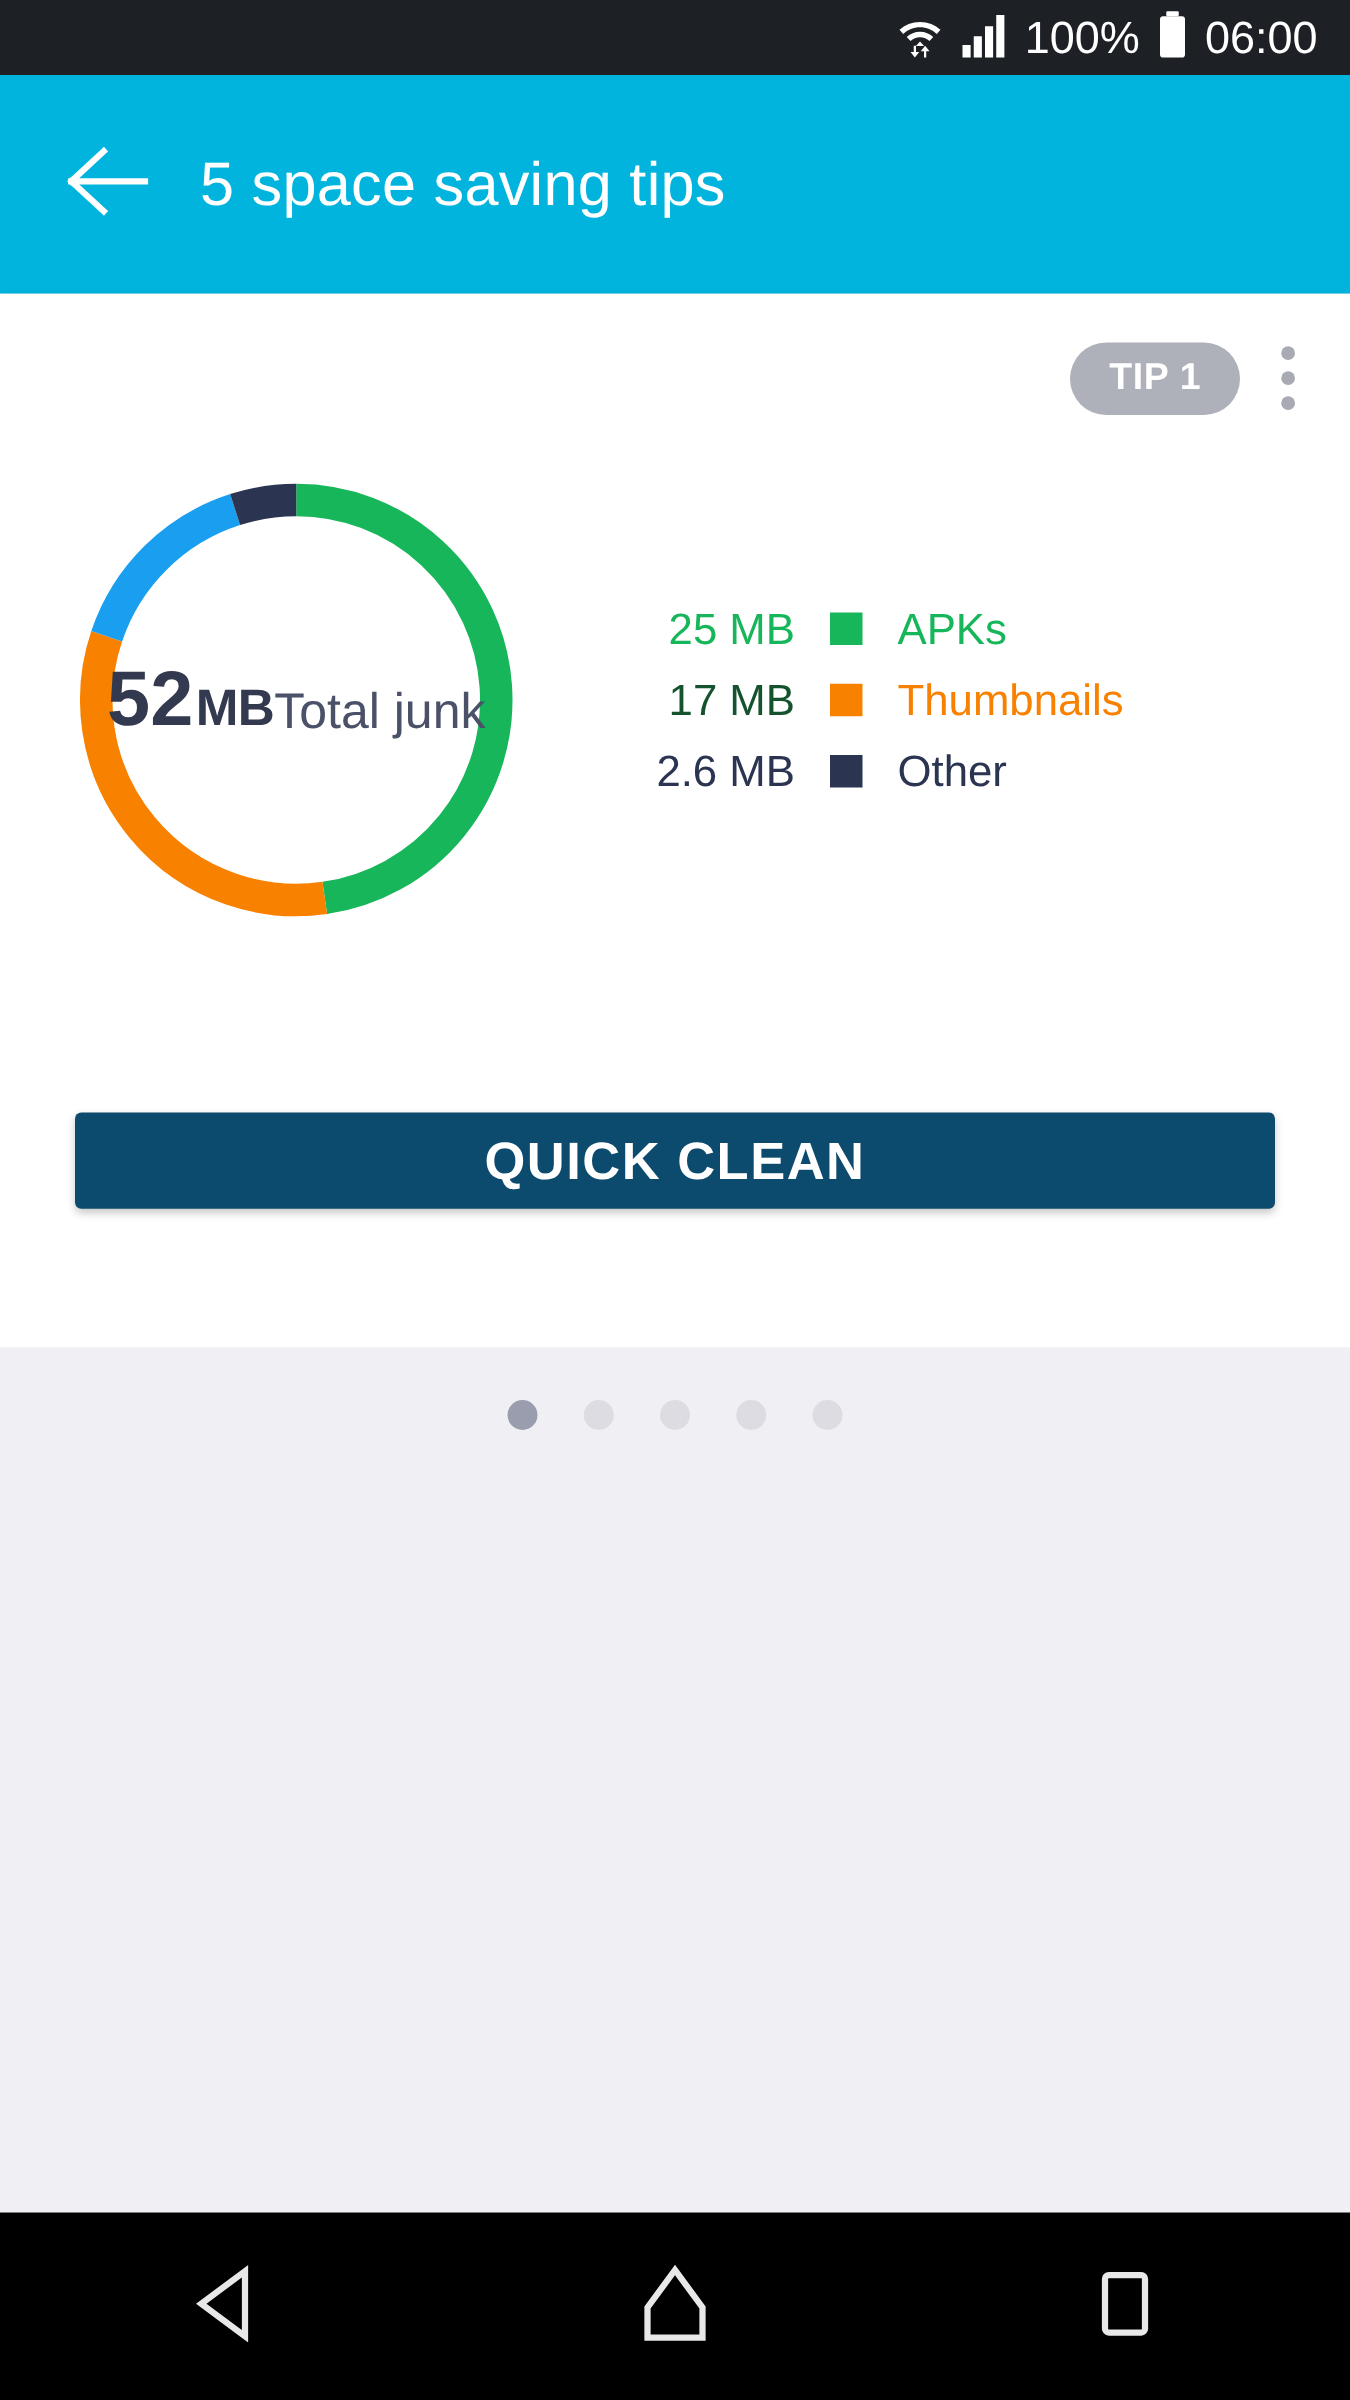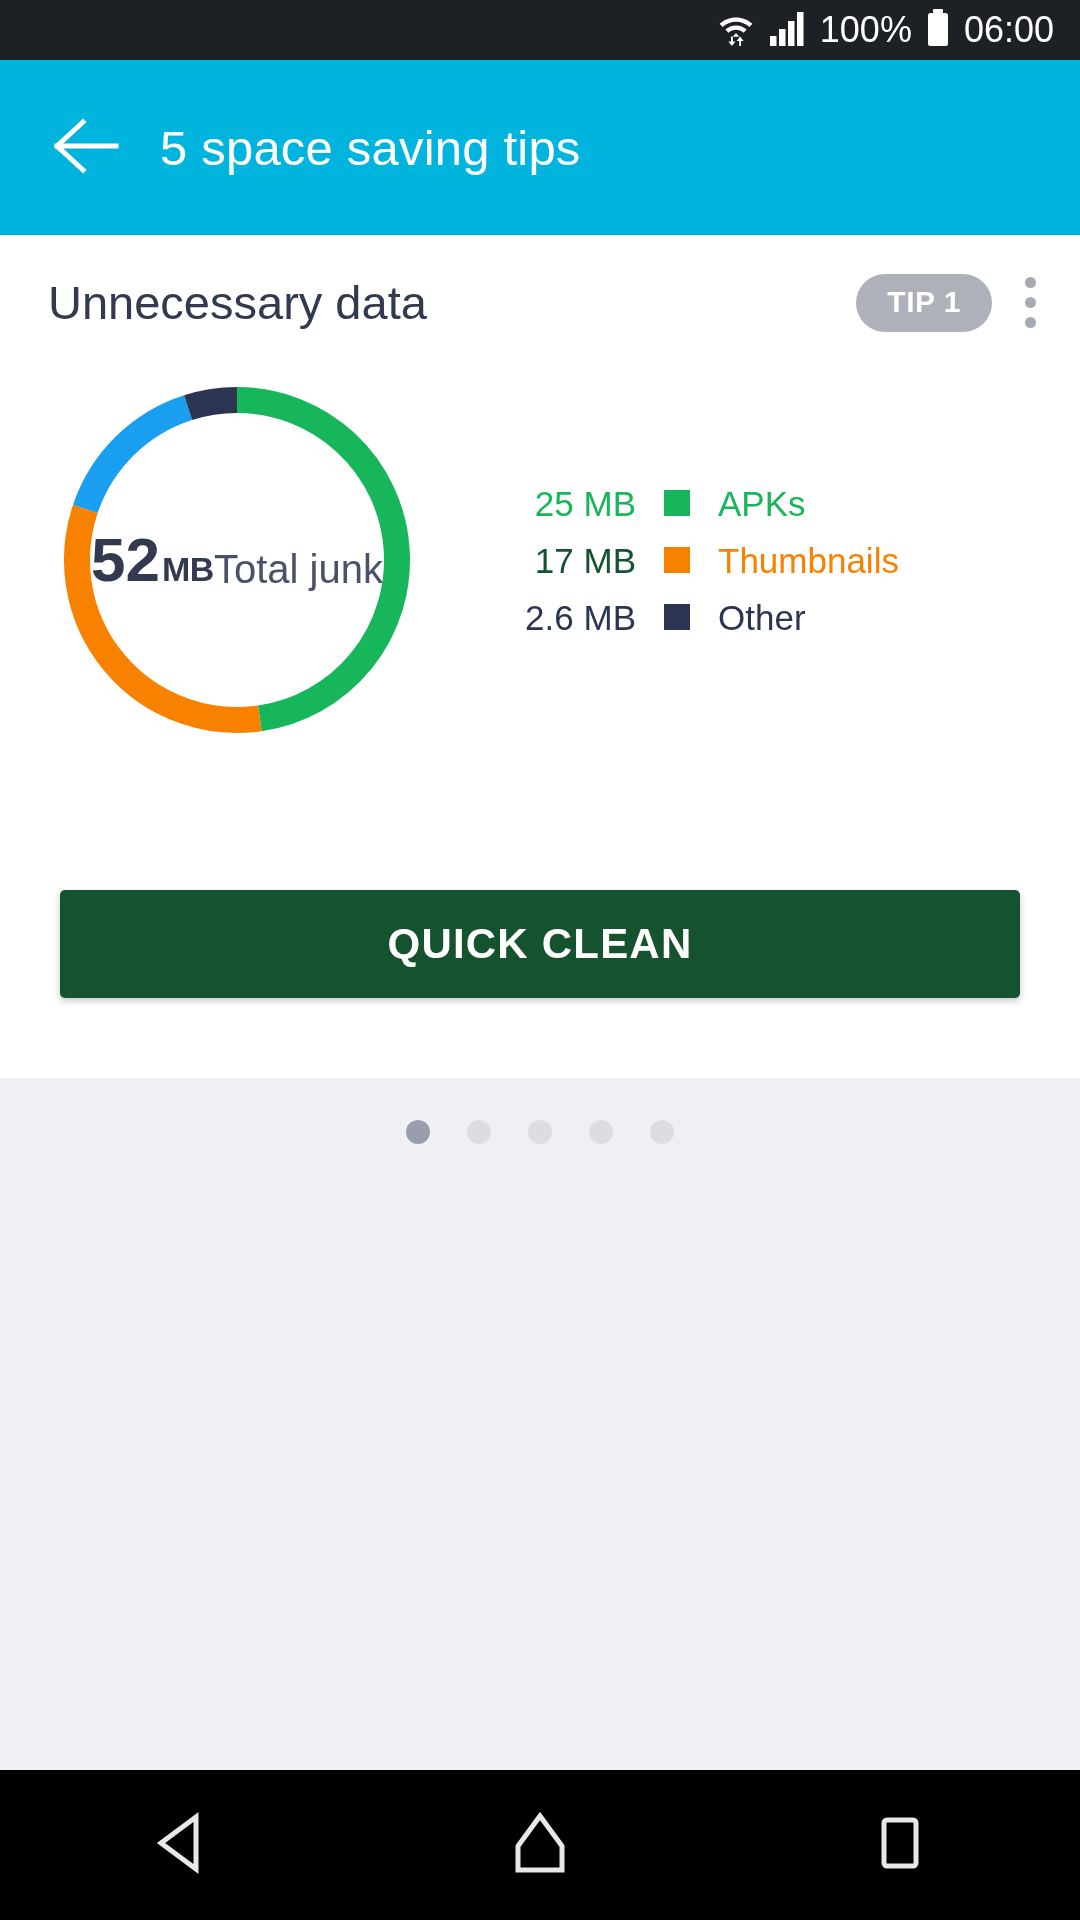--- a/index.html
+++ b/index.html
@@ -95,21 +95,21 @@
     position:absolute; inset:0;
     display:flex; flex-direction:row;
     align-items:center; justify-content:center;
     pointer-events:none;
   }
   .donut-main{
     font-size:62px; font-weight:700; color:#333a4f;
     line-height:1; display:flex; align-items:baseline;
   }
   .donut-unit{
-    font-size:34px; font-weight:700; color:#333a4f;
+    font-size:41px; font-weight:700; color:#333a4f;
     letter-spacing:-0.5px; margin-left:2px;
   }
   .donut-sub{
     font-size:40px; color:#4a5168; font-weight:400;
     margin-top:18px;
   }
 
   .legend{
     margin-left:54px;
     display:flex; flex-direction:column;
@@ -129,22 +129,22 @@
   }
   .legend-label{ font-weight:400; white-space:nowrap; }
 
   
   .cta-wrap{
     position:absolute; left:0; top:655px;
     width:1080px;
     display:flex; justify-content:center;
   }
   .cta{
-    width:960px; height:108px;
-    background:#14532d; color:#ffffff;
+    width:960px; height:77px;
+    background:#0c4a6e; color:#ffffff;
     border:none; border-radius:5px;
     font-family:"Liberation Sans", sans-serif;
     font-size:42px; font-weight:700; letter-spacing:1.2px;
     box-shadow:0 3px 7px rgba(0,0,0,0.22);
     cursor:pointer;
   }
 
   
   .backdrop{
     position:absolute; top:1078px; left:0;
@@ -218,21 +218,20 @@
         <path d="M3 28 L29 4 M3 28 L29 52 M3 28 H62" stroke="#fff" stroke-width="5" fill="none" stroke-linecap="square" stroke-linejoin="miter"></path>
       </svg>
     </span>
   </div>
   <div class="app-title">5 space saving tips</div>
 </div>
 
 <div class="card">
 
   <div class="card-head">
-    <div class="card-title">Unnecessary data</div>
     <div class="head-right">
       <div class="tip-badge">TIP 1</div>
       <div class="kebab">
         <i></i>
         <i></i>
         <i></i>
       </div>
     </div>
   </div>
 

